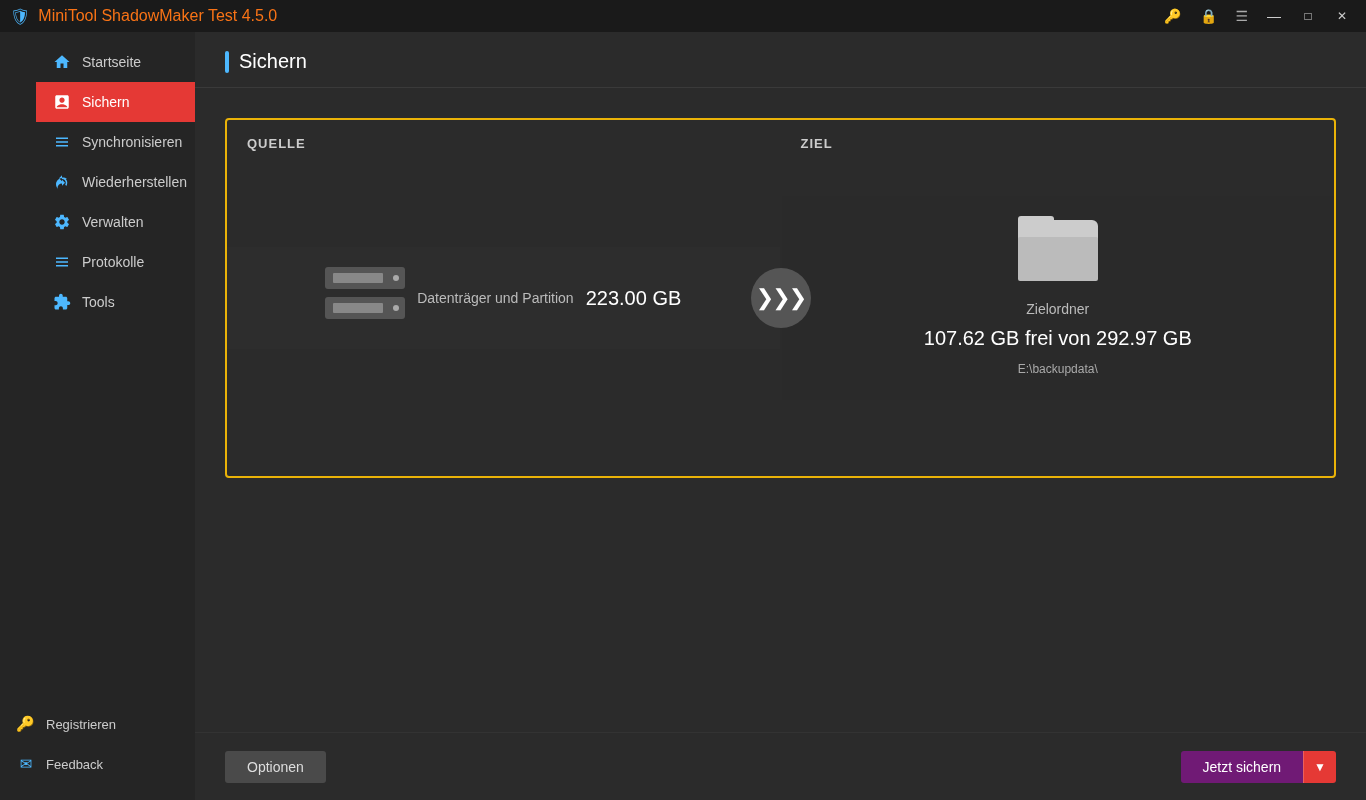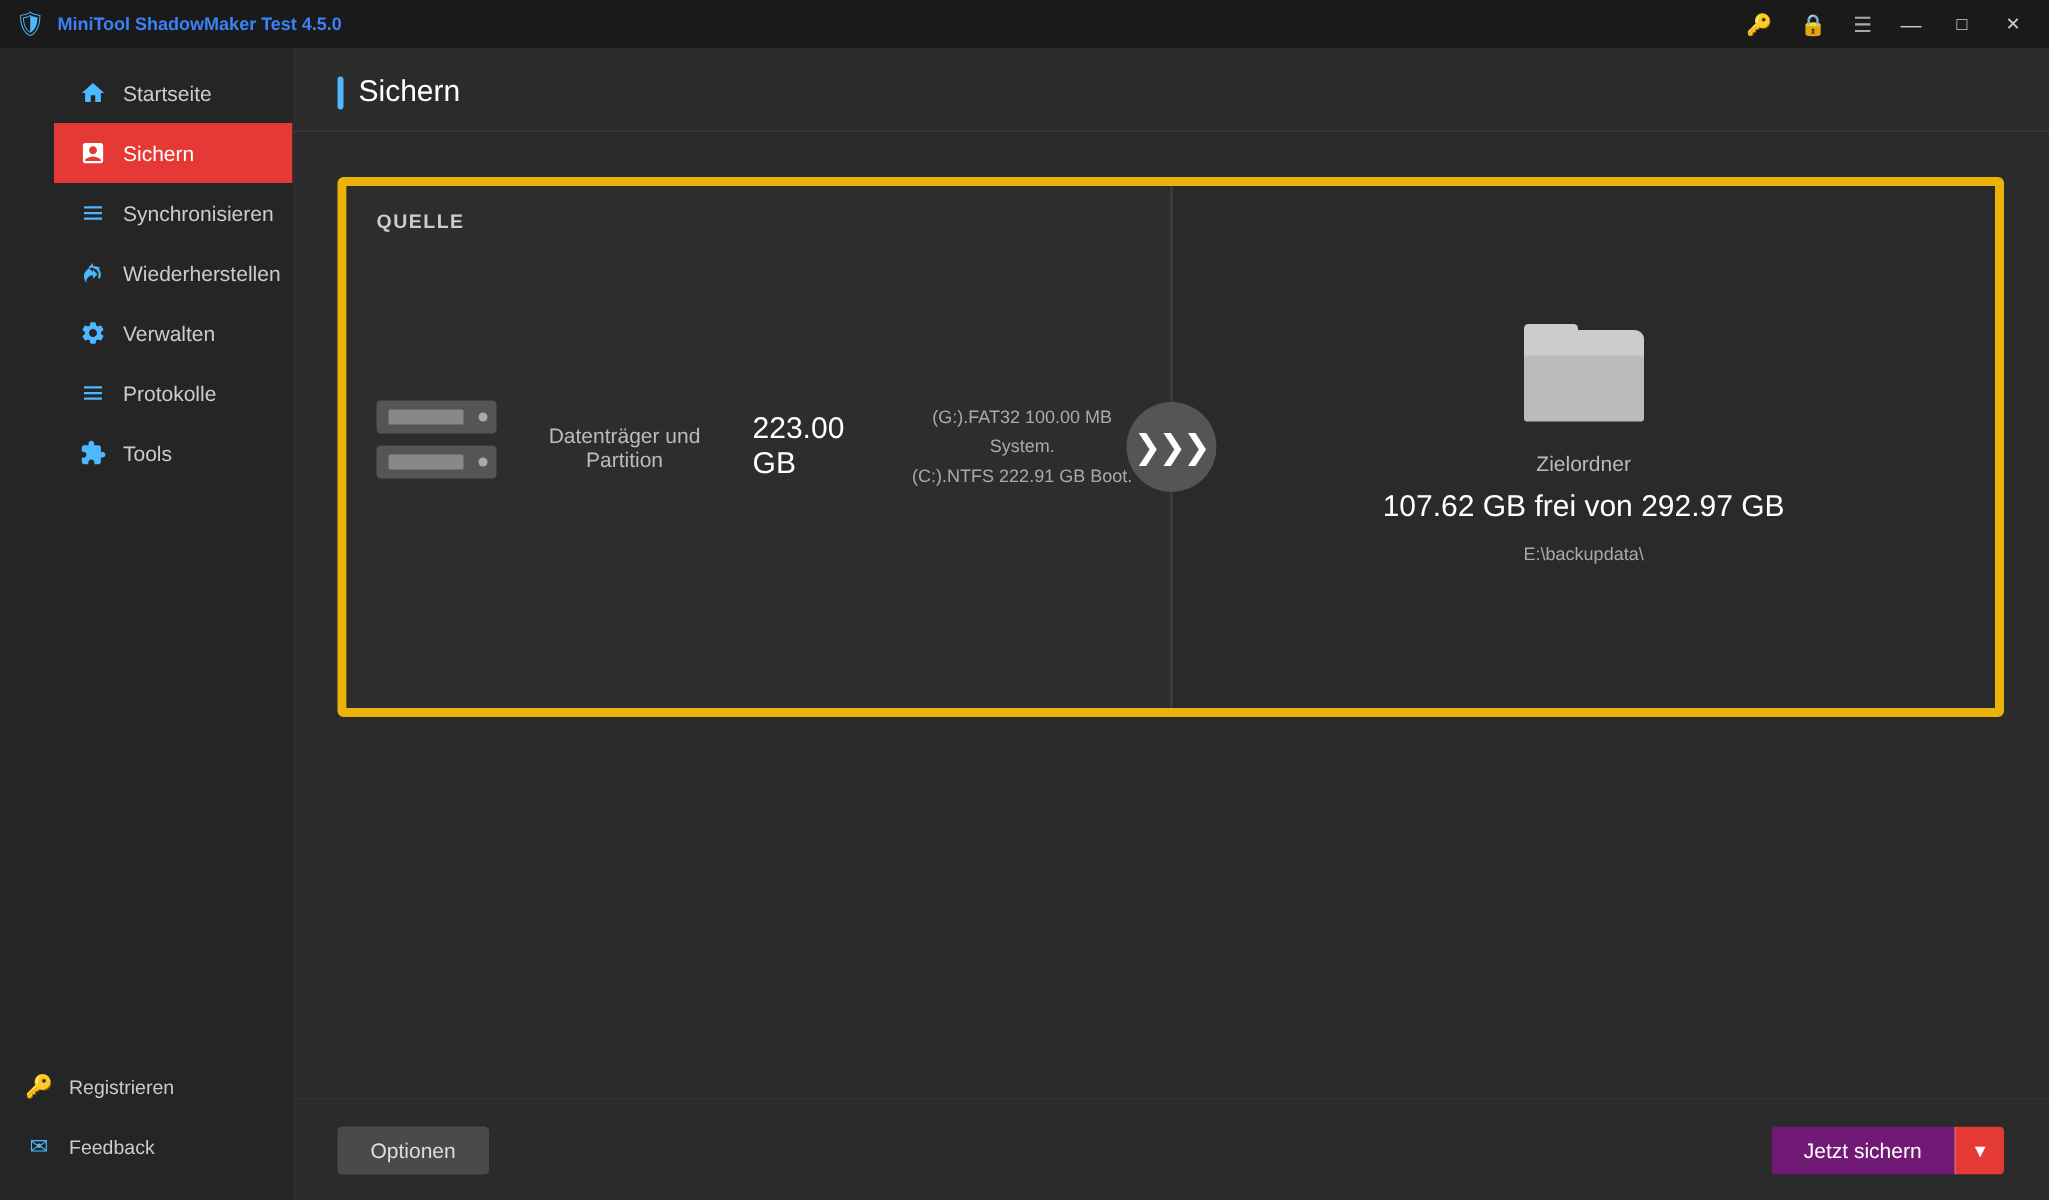--- a/index.html
+++ b/index.html
@@ -23,23 +23,22 @@
       padding: 0 10px;
       flex-shrink: 0;
       justify-content: space-between;
     }
     .title-bar-left {
       display: flex;
       align-items: center;
       gap: 8px;
     }
     .title-bar-title {
-      font-size: 12px;
-      color: #3b82f6;
-      font-weight: bold;
+      font-size: 16px;
+      color: #f97316;
     }
     .title-bar-controls {
       display: flex;
       gap: 6px;
       align-items: center;
     }
     .title-bar-icon {
       color: #aaa;
       font-size: 14px;
       cursor: pointer;
@@ -141,25 +140,26 @@
     .backup-area {
       flex: 1;
       padding: 30px 30px 0 30px;
       display: flex;
       flex-direction: column;
     }
 
     .backup-panels {
       display: flex;
       gap: 0;
-      border: 6px solid #eab308;
+      border: 2px solid #eab308;
       border-radius: 4px;
       overflow: hidden;
       height: 360px;
       position: relative;
+      align-items: center;
     }
 
     .source-panel {
       flex: 1;
       background: #2d2d2d;
       display: flex;
       flex-direction: row;
       align-items: center;
       justify-content: center;
       padding: 20px;
@@ -469,24 +469,20 @@
           <div class="disk-icon">
             <div class="disk-slot">
               <div class="disk-slot-dot"></div>
             </div>
             <div class="disk-slot">
               <div class="disk-slot-dot"></div>
             </div>
           </div>
           <div class="panel-subtitle">Datenträger und Partition</div>
           <div class="panel-size">223.00 GB</div>
-          <div class="panel-detail">
-            <span>(G:).FAT32 100.00 MB System.</span><br>
-            <span>(C:).NTFS 222.91 GB Boot.</span>
-          </div>
         </div>
 
         <div class="arrow-circle">
           <span style="letter-spacing:-2px;font-size:22px;">❯❯❯</span>
         </div>
 
         <div class="panel-divider"></div>
 
         <div class="dest-panel">
 

